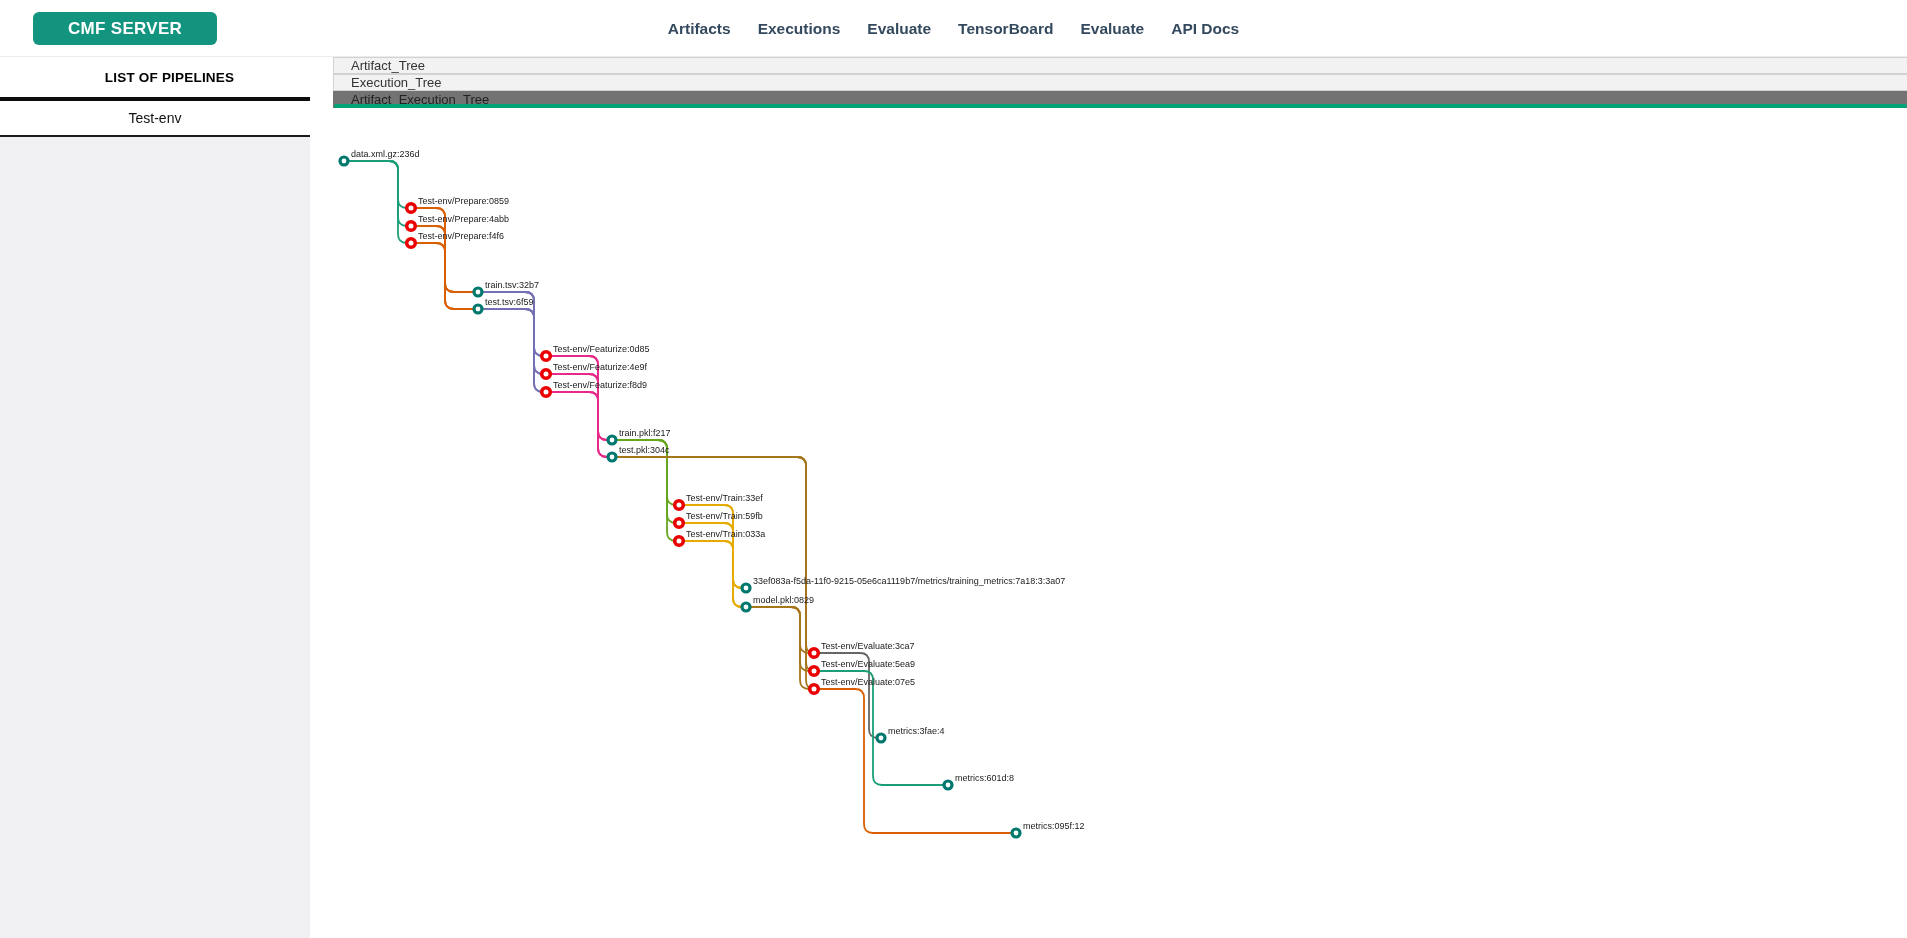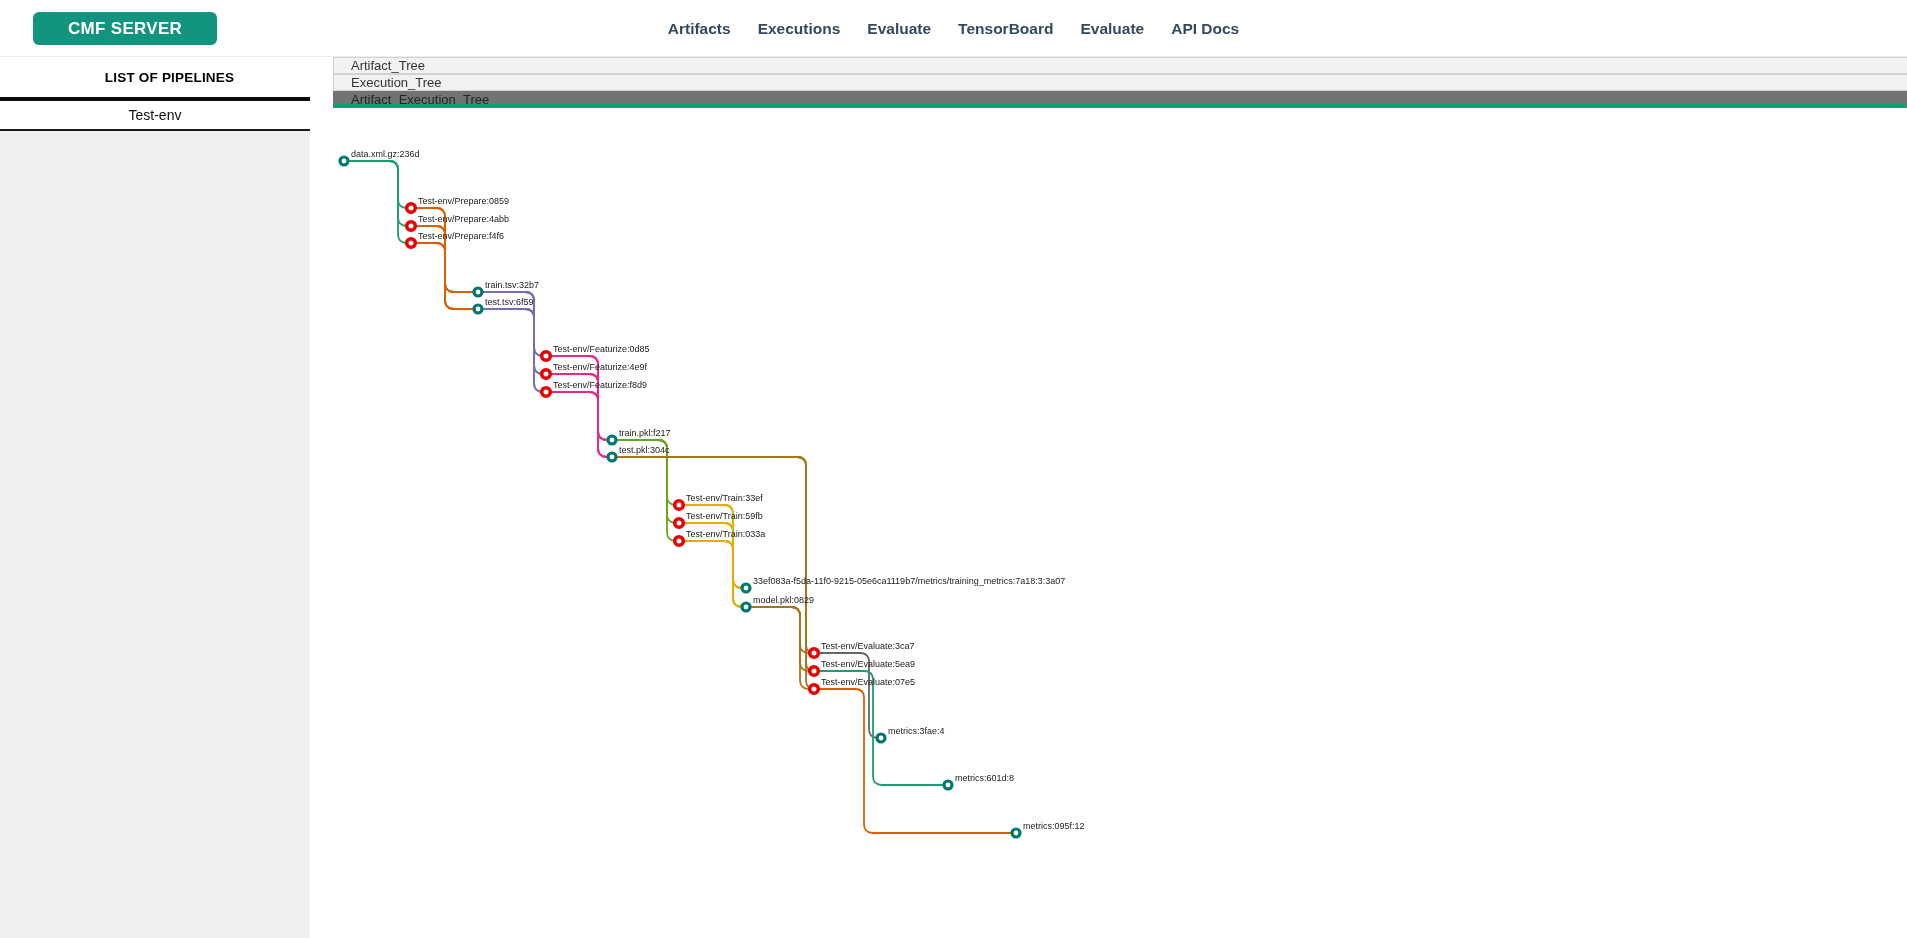--- a/index.html
+++ b/index.html
@@ -17,21 +17,21 @@
   .nav { position:absolute; left:50%; top:0; transform:translateX(-50%); height:57px;
          display:flex; align-items:center; gap:27px; }
   .nav-item { font-size:15.5px; font-weight:600; color:#34495E; cursor:pointer; white-space:nowrap; }
 
   
   .sidebar { position:absolute; top:57px; left:0; width:310px; bottom:0; background:#f0f0f2;
              z-index:15; display:flex; flex-direction:column; }
   .sidebar-head { height:44px; background:#fff; display:flex; align-items:center;
                   justify-content:center; border-bottom:4px solid #0d0d0d; }
   .sidebar-title { font-size:13.5px; font-weight:700; color:#000; letter-spacing:.2px;margin-left:29px; }
-  .pipeline-item { height:30px; background:#fff; display:flex; align-items:center;
+  .pipeline-item { height:36px; background:#fff; display:flex; align-items:center;
                    justify-content:center; font-size:14px; color:#111;
                    border-bottom:2px solid #1a1a1a; cursor:pointer; }
   .sidebar-rest { flex:1; background:#f0f0f2; }
 
   
   .main { position:absolute; top:57px; left:310px; right:0; bottom:0; background:#fff; }
   .tabbar { display:flex; margin-left:23px; margin-top:0; height:39px; align-items:stretch;flex-direction:column; }
   .tab { position:relative; display:flex; align-items:center; padding:0 17px; font-size:13px;
          color:#333; background:#f2f2f2; border:1px solid #d2d2d2; margin-right:-1px;
          cursor:pointer; white-space:nowrap; }

